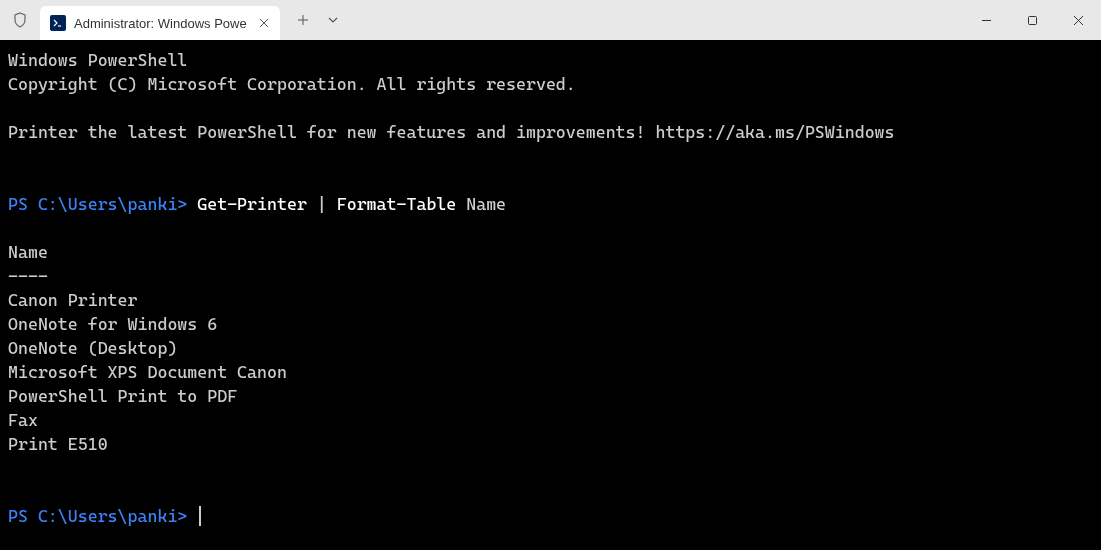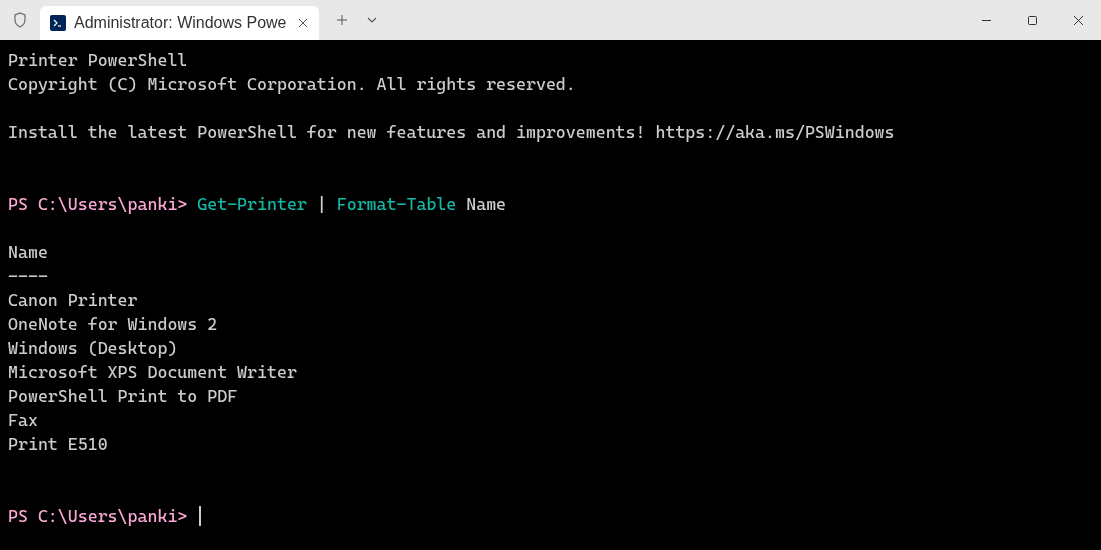--- a/index.html
+++ b/index.html
@@ -41,21 +41,21 @@
     .tab-icon {
       width: 16px;
       height: 16px;
       background: #012456;
       display: flex;
       align-items: center;
       justify-content: center;
       border-radius: 2px;
     }
     .tab-title {
-      font-size: 16px;
+      font-size: 13px;
       color: #333;
       flex: 1;
       white-space: nowrap;
       overflow: hidden;
     }
     .tab-close {
       width: 16px;
       height: 16px;
       display: flex;
       align-items: center;
@@ -98,24 +98,24 @@
       background: #000000;
       height: 510px;
       padding: 8px;
       font-family: 'Cascadia Mono', 'Consolas', monospace;
       font-size: 17px;
       line-height: 24px;
       color: #cccccc;
       white-space: pre;
     }
     .ps-prompt {
-      color: #f9a8d4;
+      color: #3b82f6;
     }
     .ps-command {
-      color: #14b8a6;
+      color: #ffffff;
     }
     .ps-arg {
       color: #cccccc;
     }
     .cursor {
       display: inline-block;
       width: 2px;
       height: 20px;
       background: #cccccc;
       vertical-align: text-bottom;
@@ -167,32 +167,32 @@
       </svg>
     </div>
     <div class="window-control">
       <svg width="11" height="11" viewBox="0 0 11 11">
         <path d="M1 1 L10 10 M10 1 L1 10" stroke="#333" stroke-width="1"></path>
       </svg>
     </div>
   </div>
 </div>
 
-<div class="terminal"><span>Printer PowerShell</span>
+<div class="terminal"><span>Windows PowerShell</span>
 <span>Copyright (C) Microsoft Corporation. All rights reserved.</span>
 
-<span>Install the latest PowerShell for new features and improvements! https://aka.ms/PSWindows</span>
+<span>Printer the latest PowerShell for new features and improvements! https://aka.ms/PSWindows</span>
 
 
 <span class="ps-prompt">PS C:\Users\panki&gt; </span><span class="ps-command">Get-Printer</span><span class="ps-arg"> | </span><span class="ps-command">Format-Table</span><span class="ps-arg"> Name</span>
 
 <span>Name</span>
 <span>----</span>
 <span>Canon Printer</span>
-<span>OneNote for Windows 2</span>
-<span>Windows (Desktop)</span>
-<span>Microsoft XPS Document Writer</span>
+<span>OneNote for Windows 6</span>
+<span>OneNote (Desktop)</span>
+<span>Microsoft XPS Document Canon</span>
 <span>PowerShell Print to PDF</span>
 <span>Fax</span>
 <span>Print E510</span>
 
 
 <span class="ps-prompt">PS C:\Users\panki&gt; </span><span class="cursor"></span></div>
 
 </body></html>

